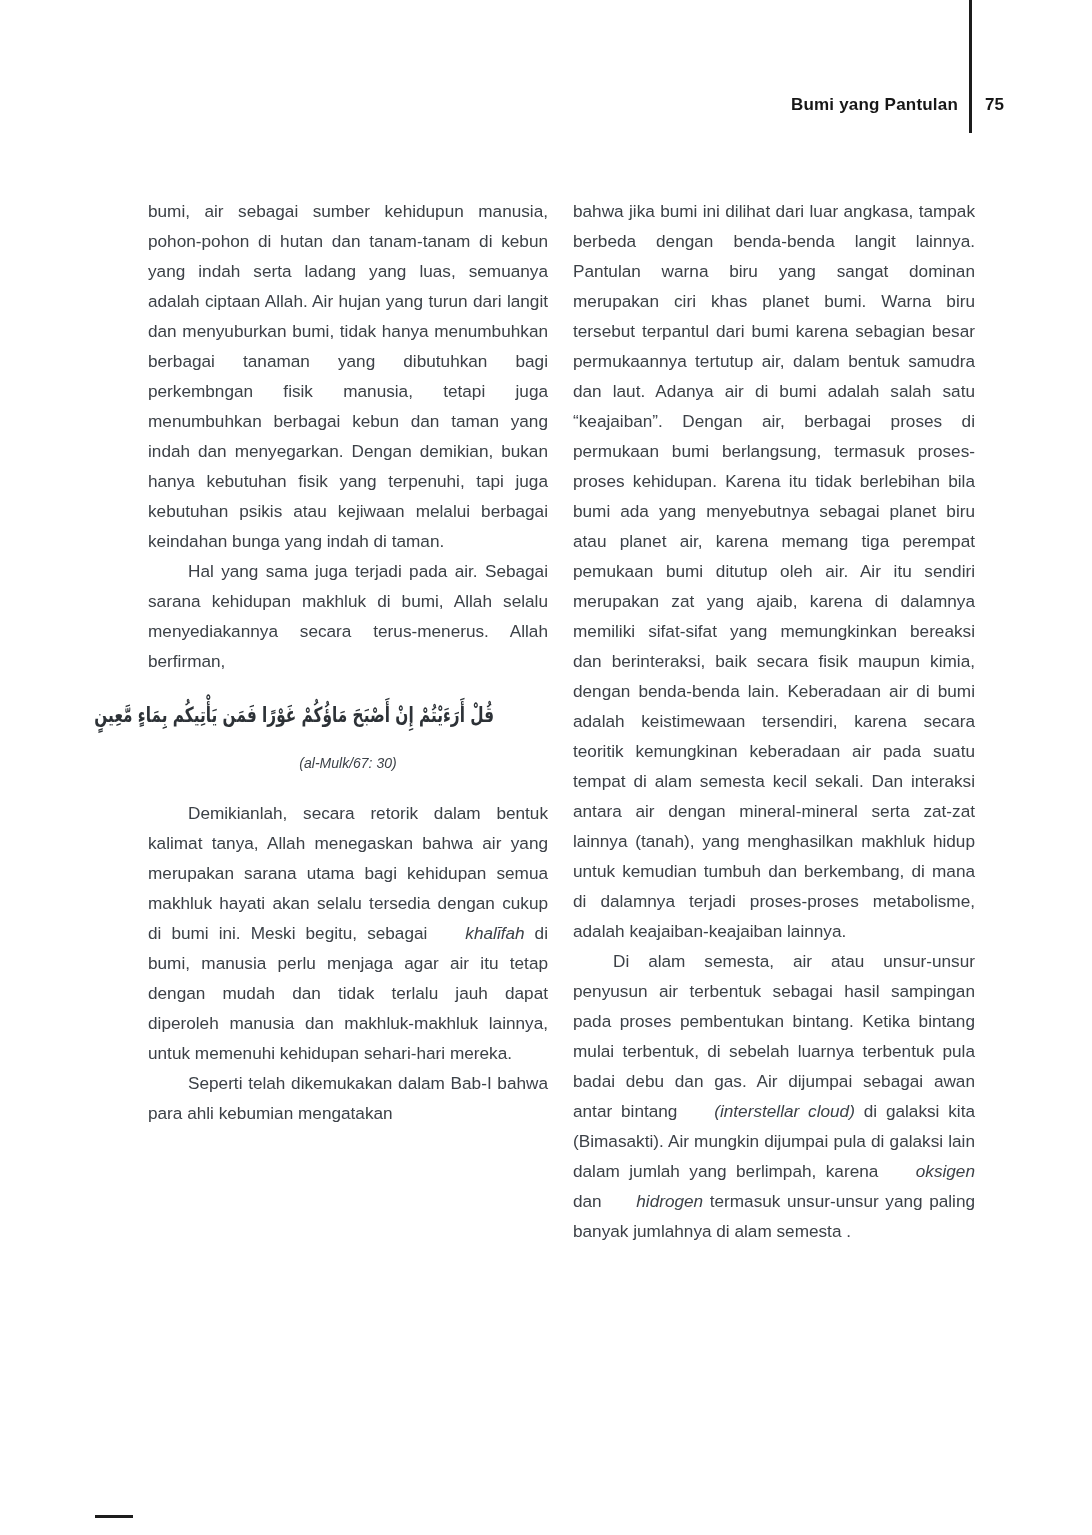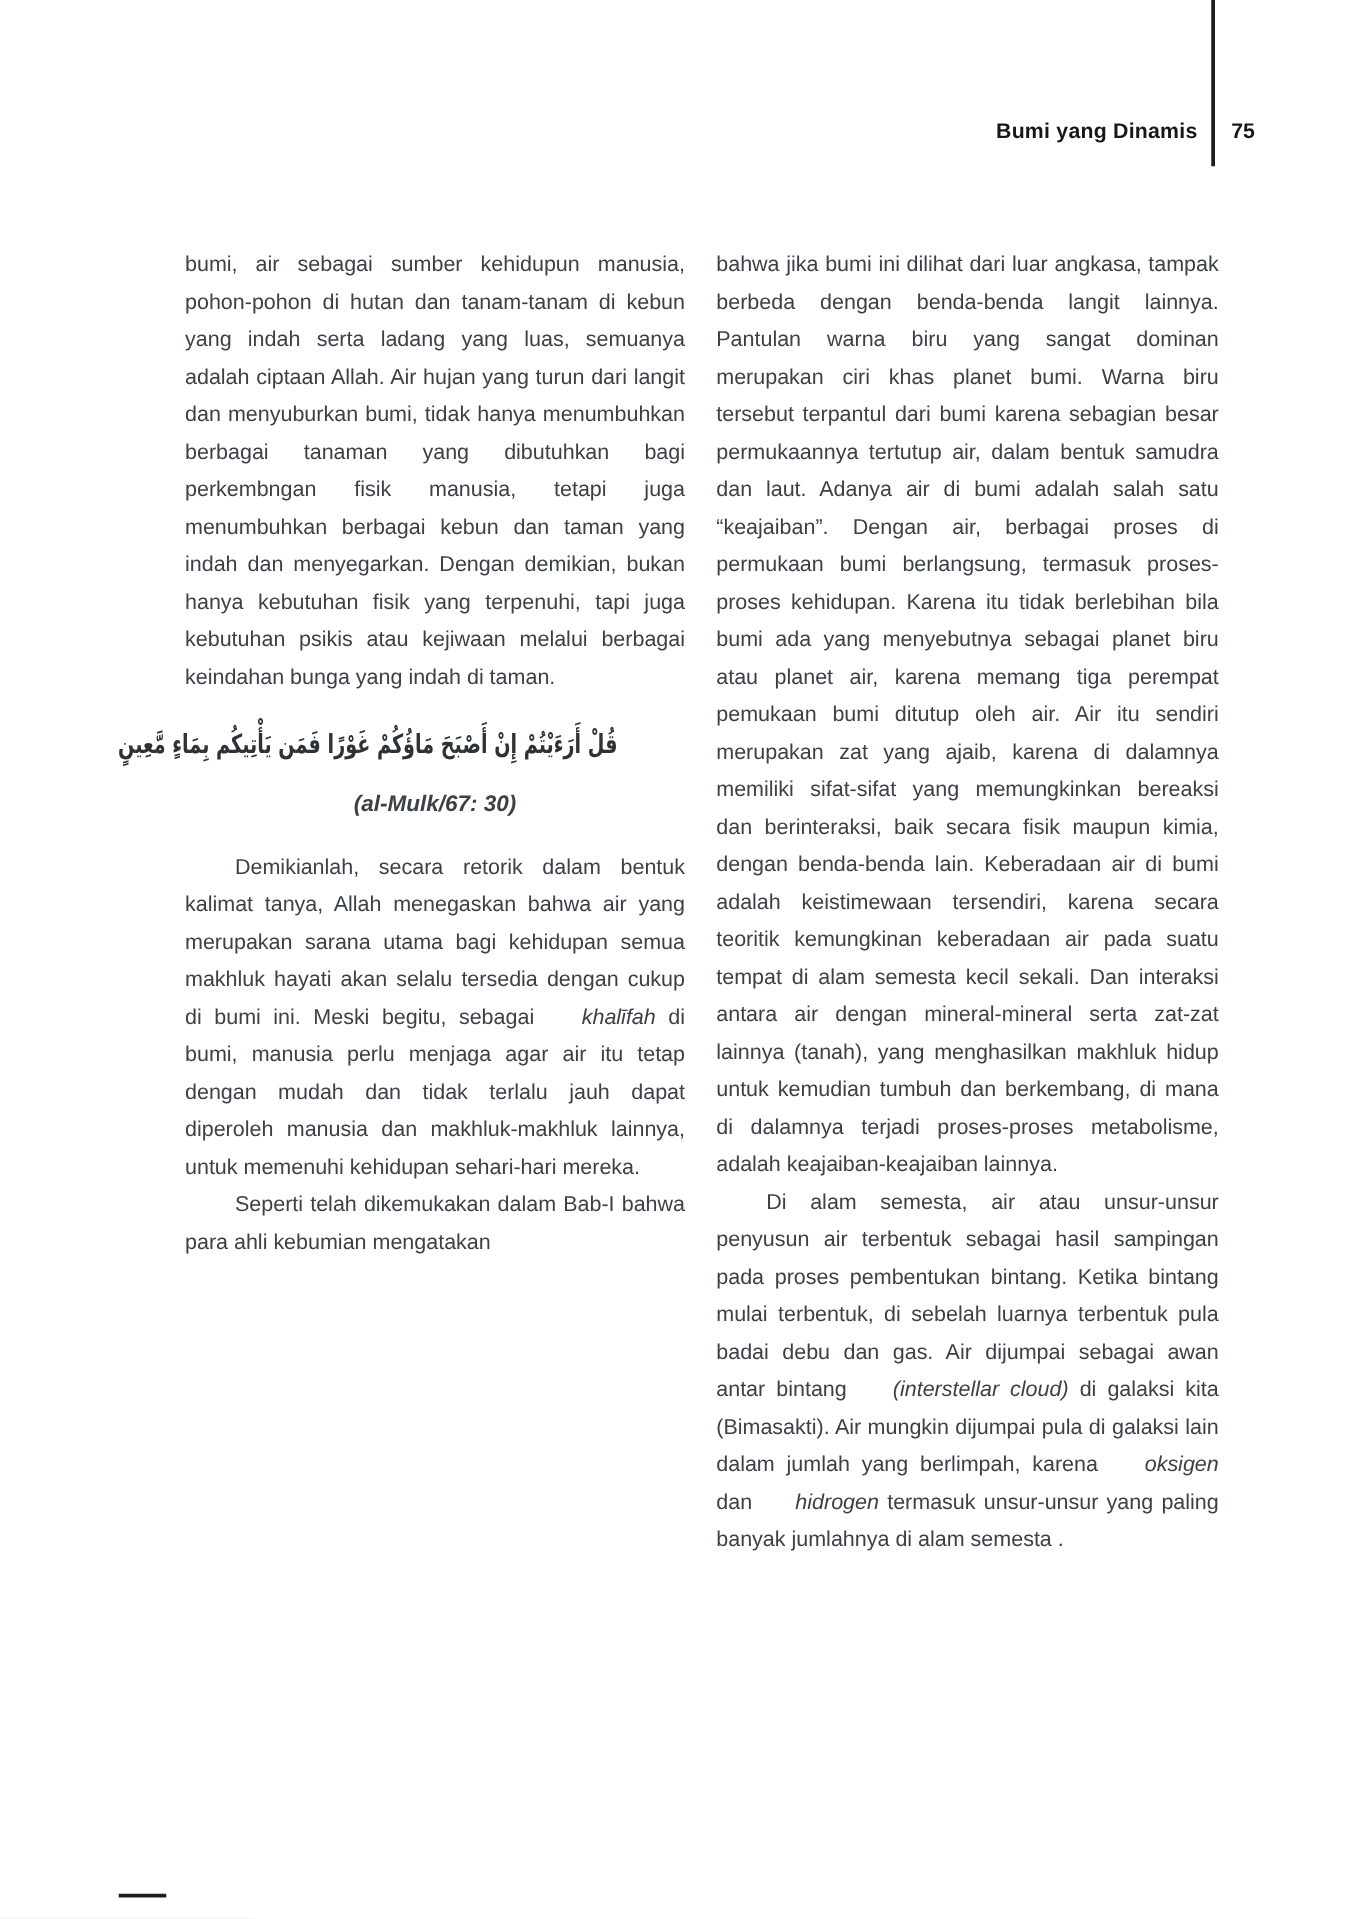--- a/index.html
+++ b/index.html
@@ -81,25 +81,24 @@
     text-align: center;
     font-size: 15.5px;
     line-height: 26px;
     color: #3c4147;
     max-width: 392px;
     margin: 4px auto 0 auto;
   }
   .citation-ref {
     font-style: italic;
     text-align: center;
-    font-size: 18px;
+    font-size: 14px;
     line-height: 26px;
     color: #3c4147;
     margin-bottom: 22px;
-    font-weight: bold;
   }
 
   .section-heading {
     font-size: 19.5px;
     font-weight: bold;
     color: #1e1e1e;
     margin: 28px 0 22px 0;
   }
 
   .corner-mark {
@@ -110,27 +109,28 @@
     height: 3px;
     background: #1c1c1c;
   }
 </style>
 </head>
 <body>
 
 <div class="page">
 
   <div class="header-rule"></div>
-  <div class="header-title">Bumi yang Dinamis</div>
+  <div class="header-title">Bumi yang Pantulan</div>
   <div class="header-page">75</div>
 
   <div class="content">
 
     <div class="col-left">
       <p class="body"><span>bumi, air sebagai sumber kehidupun manusia, pohon-pohon di hutan dan tanam-tanam di kebun yang indah serta ladang yang luas, semuanya adalah ciptaan Allah. Air hujan yang turun dari langit dan menyuburkan bumi, tidak hanya menumbuhkan berbagai tanaman yang dibutuhkan bagi perkembngan fisik manusia, tetapi juga menumbuhkan berbagai kebun dan taman yang indah dan menyegarkan. Dengan demikian, bukan hanya kebutuhan fisik yang terpenuhi, tapi juga kebutuhan psikis atau kejiwaan melalui berbagai keindahan bunga yang indah di taman.</span></p>
+      <p class="body indent"><span>Hal yang sama juga terjadi pada air. Sebagai sarana kehidupan makhluk di bumi, Allah selalu menyediakannya secara terus-menerus. Allah berfirman,</span></p>
 
       <div class="arabic" style="transform: scaleX(0.729927); transform-origin: center center;">قُلْ أَرَءَيْتُمْ إِنْ أَصْبَحَ مَاؤُكُمْ غَوْرًا فَمَن يَأْتِيكُم بِمَاءٍ مَّعِينٍ</div>
 
       <div class="citation-ref">(al-Mulk/67: 30)</div>
 
       <p class="body indent"><span>Demikianlah, secara retorik dalam bentuk kalimat tanya, Allah menegaskan bahwa air yang merupakan sarana utama bagi kehidupan semua makhluk hayati akan selalu tersedia dengan cukup di bumi ini. Meski begitu, sebagai </span><span class="italic">khalīfah</span><span> di bumi, manusia perlu menjaga agar air itu tetap dengan mudah dan tidak terlalu jauh dapat diperoleh manusia dan makhluk-makhluk lainnya, untuk memenuhi kehidupan sehari-hari mereka.</span></p>
 
 
       <p class="body indent"><span>Seperti telah dikemukakan dalam Bab-I bahwa para ahli kebumian mengatakan</span></p>
     </div>

